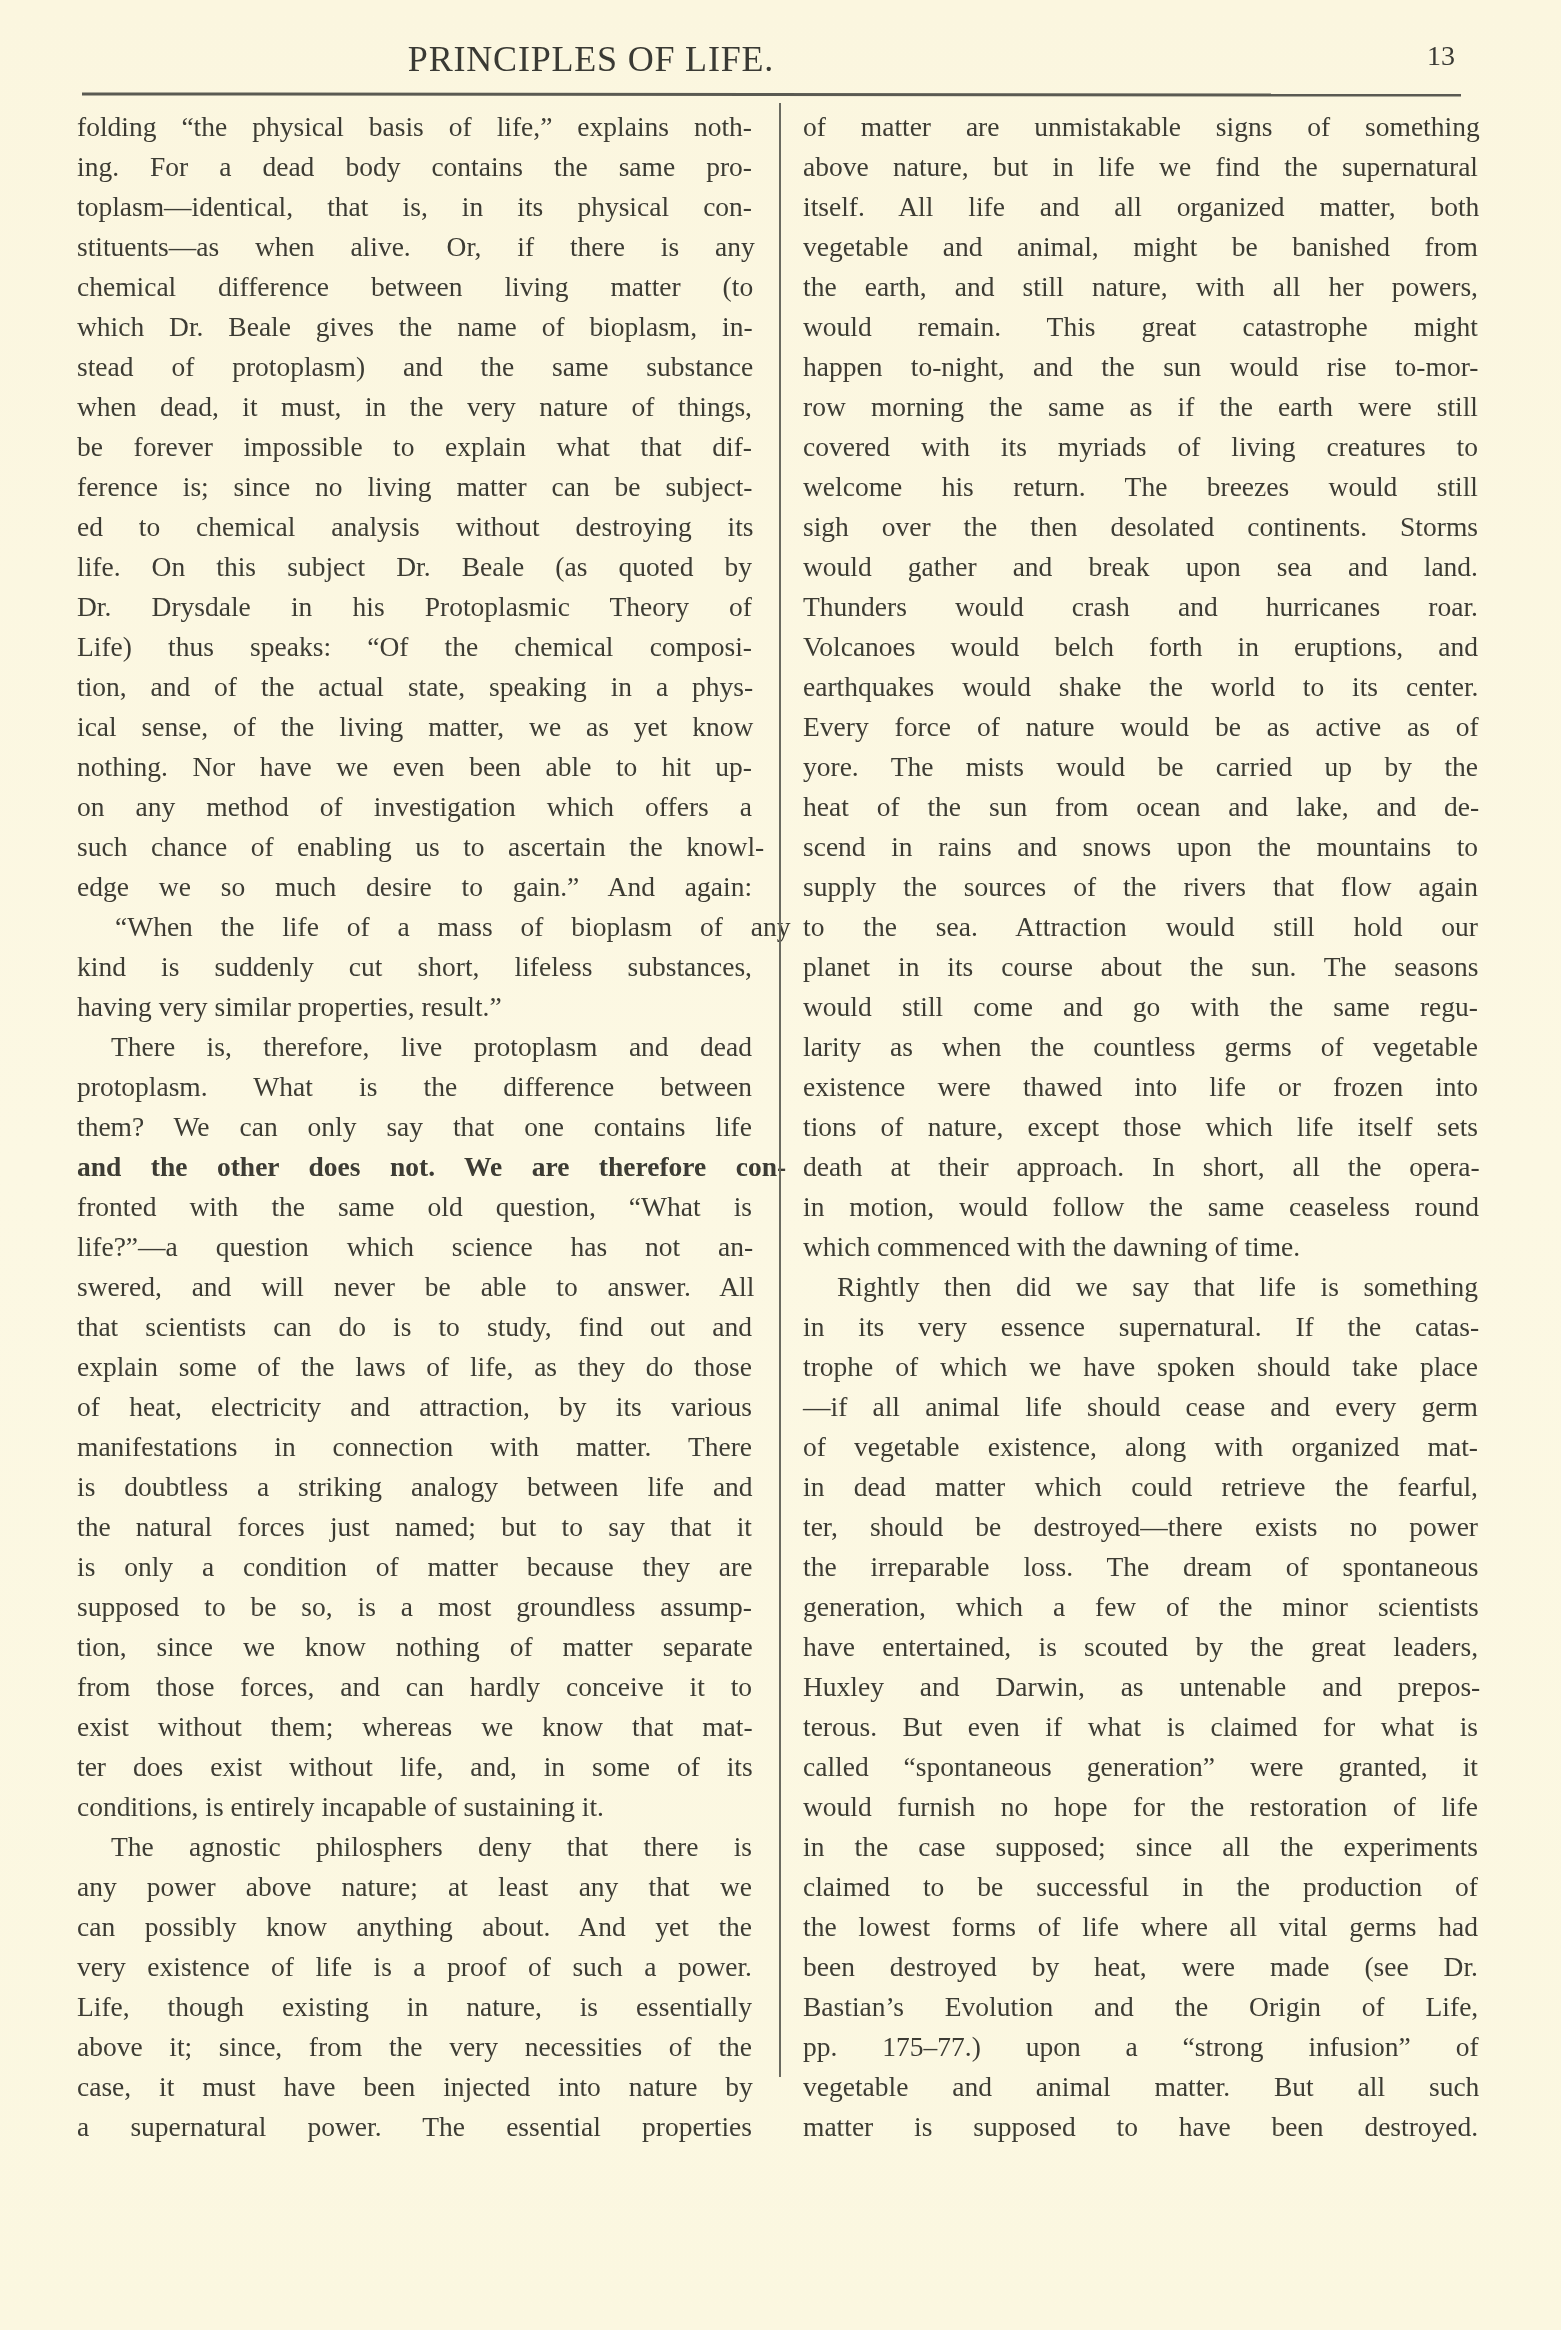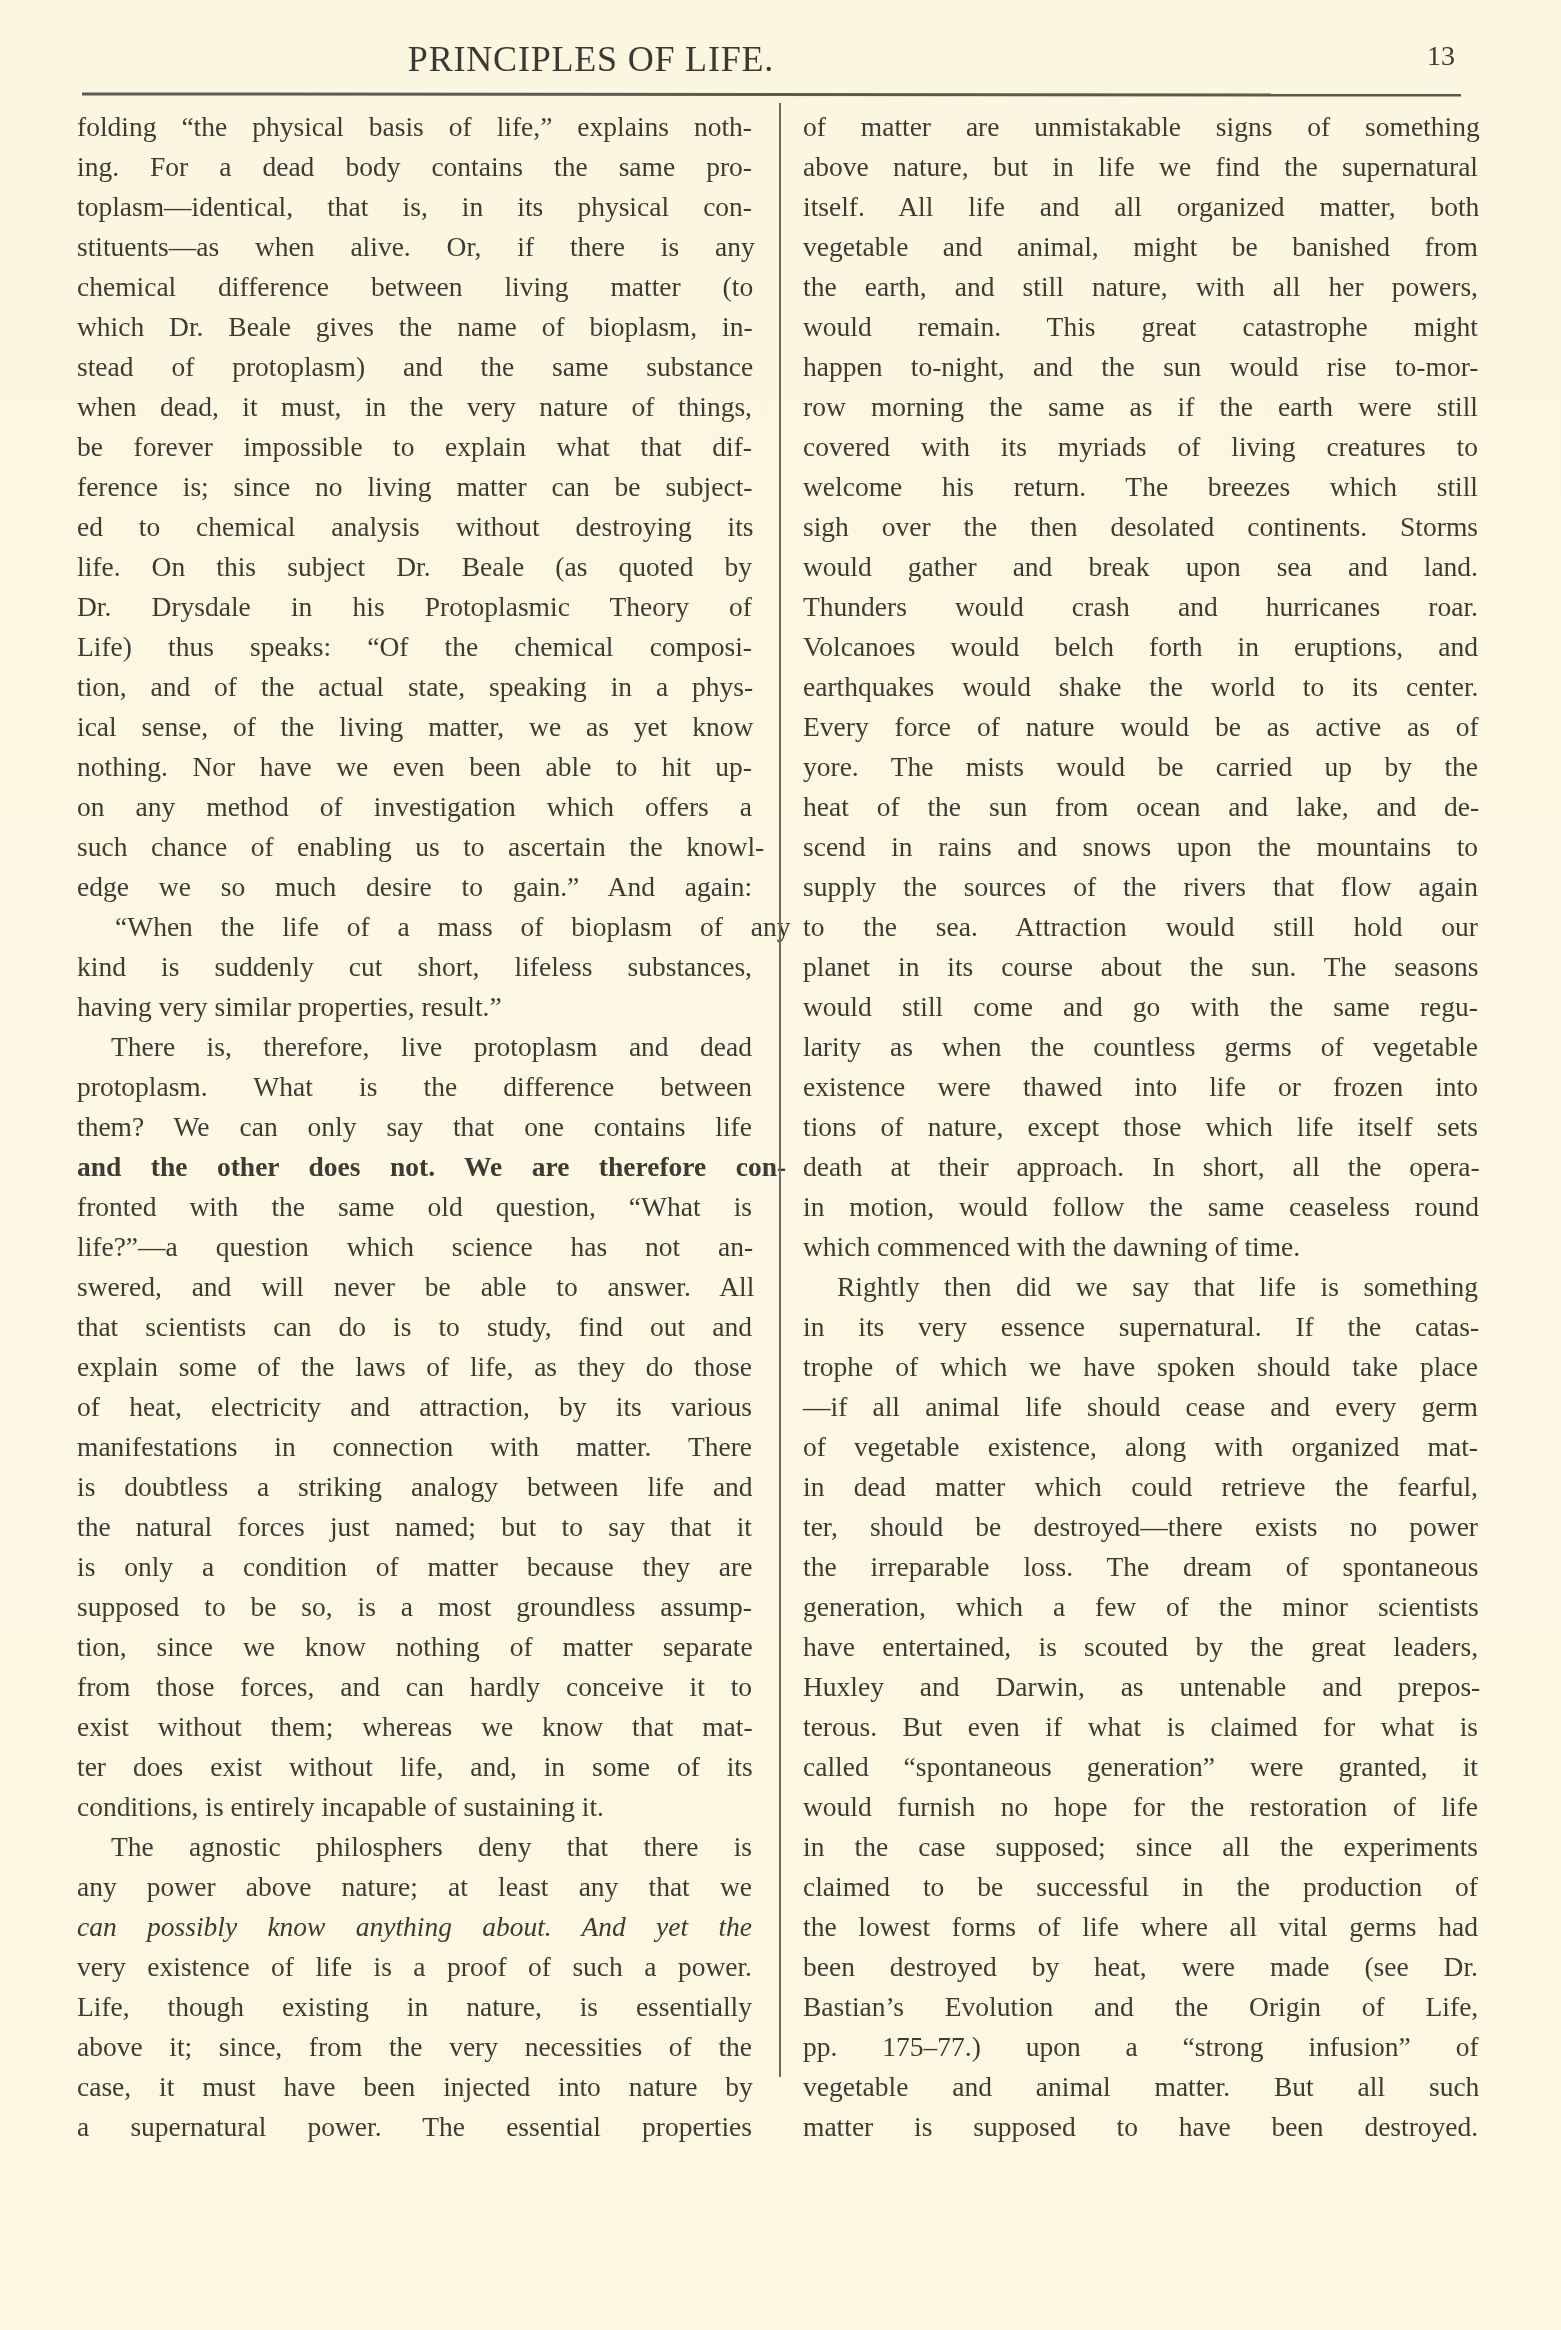--- a/index.html
+++ b/index.html
@@ -138,41 +138,41 @@
       <span class="line" style="display: block; word-spacing: 18.3px;">the natural forces just named; but to say that it</span>
       <span class="line" style="display: block; word-spacing: 22px;">is only a condition of matter because they are</span>
       <span class="line" style="display: block; word-spacing: 18px;">supposed to be so, is a most groundless assump-</span>
       <span class="line" style="display: block; word-spacing: 23px;">tion, since we know nothing of matter separate</span>
       <span class="line" style="display: block; word-spacing: 19px;">from those forces, and can hardly conceive it to</span>
       <span class="line" style="display: block; word-spacing: 22px;">exist without them; whereas we know that mat-</span>
       <span class="line" style="display: block; word-spacing: 20px;">ter does exist without life, and, in some of its</span>
       <span class="line last">conditions, is entirely incapable of sustaining it.</span>
       <span class="line indent" style="display: block; word-spacing: 28px;">The agnostic philosphers deny that there is</span>
       <span class="line" style="display: block; word-spacing: 23px;">any power above nature; at least any that we</span>
-      <span class="line" style="display: block; word-spacing: 22.6px; font-style: italic;">can possibly know anything about.  And yet the</span>
+      <span class="line" style="display: block; word-spacing: 22.6px;">can possibly know anything about.  And yet the</span>
       <span class="line" style="display: block; word-spacing: 14.5px;">very existence of life is a proof of such a power.</span>
       <span class="line" style="display: block; word-spacing: 31px;">Life, though existing in nature, is essentially</span>
       <span class="line" style="display: block; word-spacing: 19.7px;">above it; since, from the very necessities of the</span>
       <span class="line" style="display: block; word-spacing: 21px;">case, it must have been injected into nature by</span>
       <span class="line" style="display: block; word-spacing: 34px;">a supernatural power.  The essential properties</span>
     </div>
 
   <div class="divider"></div>
 
   <div class="column col-right" id="col-right">
       <span class="line" style="display: block; word-spacing: 28px;">of matter are unmistakable signs of something</span>
       <span class="line" style="display: block; word-spacing: 17.4px;">above nature, but in life we find the supernatural</span>
       <span class="line" style="display: block; word-spacing: 28px;">itself.  All life and all organized matter, both</span>
       <span class="line" style="display: block; word-spacing: 27.5px;">vegetable and animal, might be banished from</span>
       <span class="line" style="display: block; word-spacing: 21px;">the earth, and still nature, with all her powers,</span>
       <span class="line" style="display: block; word-spacing: 39px;">would remain.  This great catastrophe might</span>
       <span class="line" style="display: block; word-spacing: 21.5px;">happen to-night, and the sun would rise to-mor-</span>
       <span class="line" style="display: block; word-spacing: 18px;">row morning the same as if the earth were still</span>
       <span class="line" style="display: block; word-spacing: 24px;">covered with its myriads of living creatures to</span>
-      <span class="line" style="display: block; word-spacing: 32px;">welcome his return.  The breezes which still</span>
+      <span class="line" style="display: block; word-spacing: 32px;">welcome his return.  The breezes would still</span>
       <span class="line" style="display: block; word-spacing: 26px;">sigh over the then desolated continents.  Storms</span>
       <span class="line" style="display: block; word-spacing: 29px;">would gather and break upon sea and land.</span>
       <span class="line" style="display: block; word-spacing: 41px;">Thunders would crash and hurricanes roar.</span>
       <span class="line" style="display: block; word-spacing: 28px;">Volcanoes would belch forth in eruptions, and</span>
       <span class="line" style="display: block; word-spacing: 21px;">earthquakes would shake the world to its center.</span>
       <span class="line" style="display: block; word-spacing: 19px;">Every force of nature would be as active as of</span>
       <span class="line" style="display: block; word-spacing: 25.5px;">yore.  The mists would be carried up by the</span>
       <span class="line" style="display: block; word-spacing: 21px;">heat of the sun from ocean and lake, and de-</span>
       <span class="line" style="display: block; word-spacing: 18.7px;">scend in rains and snows upon the mountains to</span>
       <span class="line" style="display: block; word-spacing: 20px;">supply the sources of the rivers that flow again</span>

